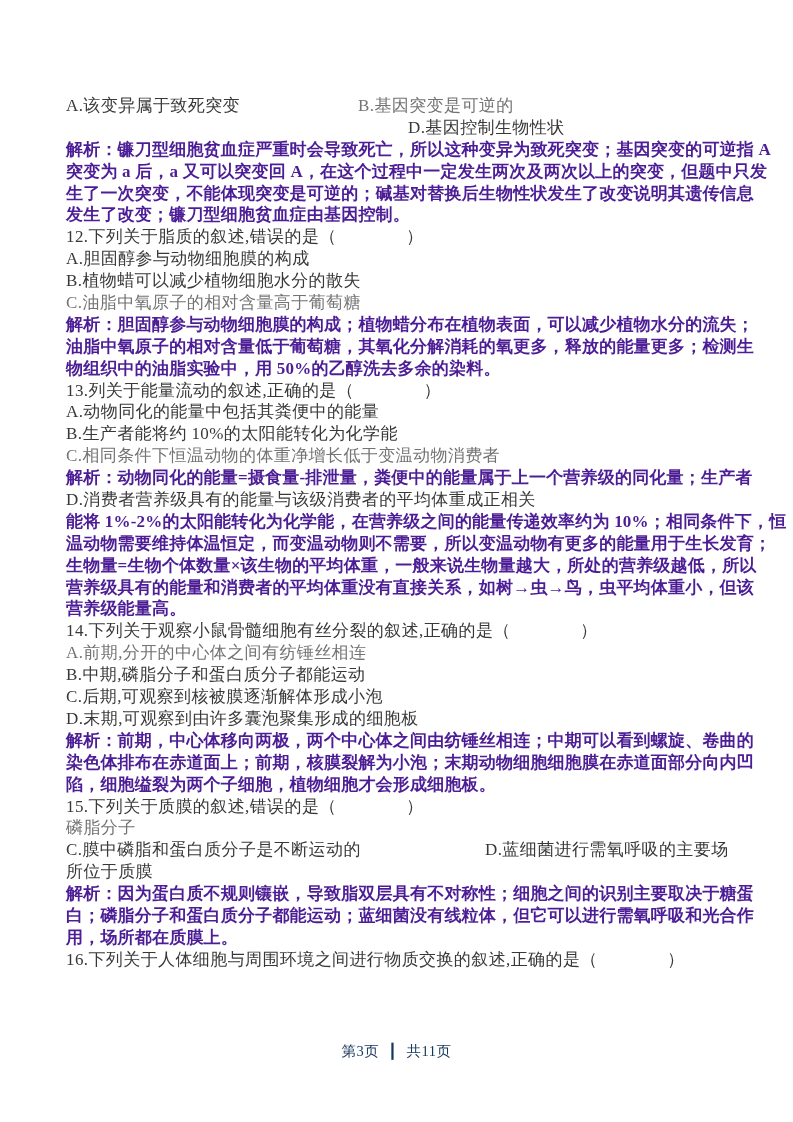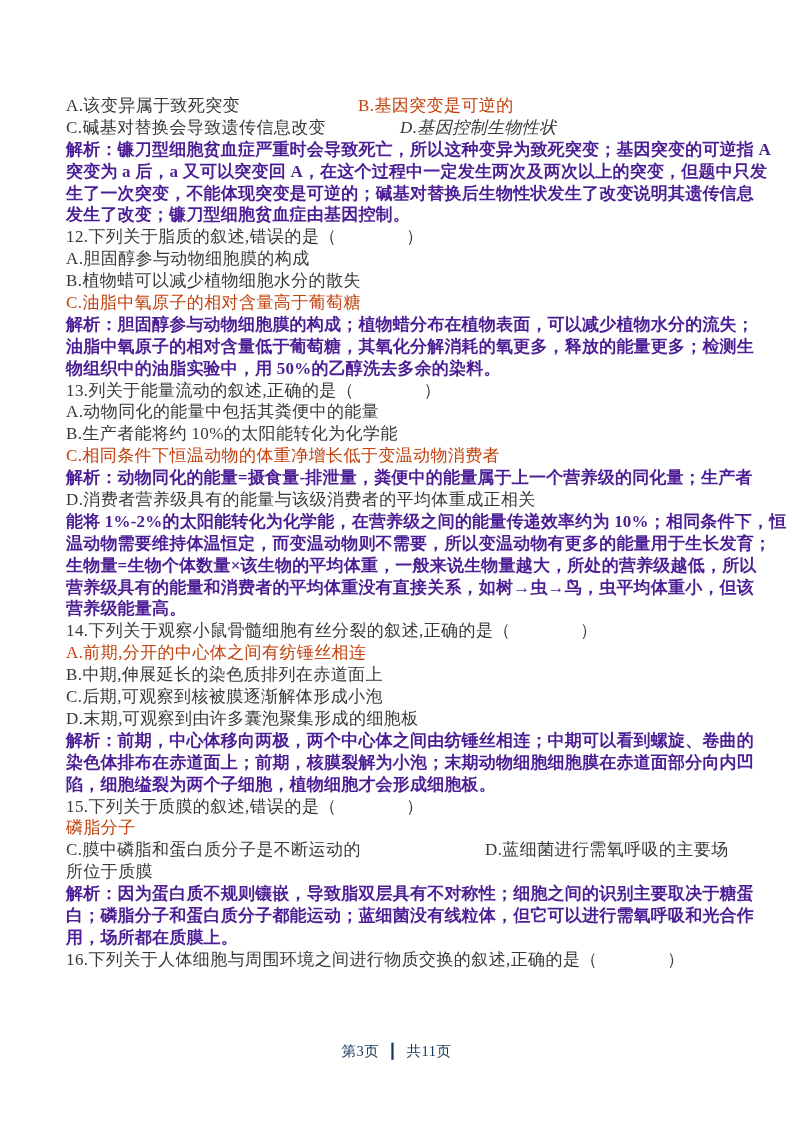--- a/index.html
+++ b/index.html
@@ -22,21 +22,21 @@
     font-size:17px;
   }
   .seg{display:inline-block;vertical-align:top;}
   .seg.abs{position:absolute;top:0;}
   .st-normal{
     color:#383838;
     font-family:"Liberation Serif","DejaVu Serif",serif;
     letter-spacing:0.4px;
   }
   .st-red{
-    color:#c2410c;
+    color:#737373;
     font-family:"Liberation Serif","DejaVu Serif",serif;
     letter-spacing:0.4px;
   }
   .st-bold{
     color:#4c1d95;
     font-weight:700;
     font-family:Liberation Serif, serif;
     letter-spacing:0.2px;
   }
   .footer{
@@ -55,21 +55,21 @@
   }
 </style>
 </head>
 <body>
 
 <div class="page">
 
   <div class="content" id="doc-content">
 
   <div class="line"><span class="seg st-normal">A.该变异属于致死突变</span><span class="seg st-red abs" style="left: 292px;">B.基因突变是可逆的</span></div>
-      <div class="line"><span class="seg st-normal">C.碱基对替换会导致遗传信息改变</span><span class="seg st-normal abs" style="left: 334px; font-style: italic;">D.基因控制生物性状</span></div>
+      <div class="line"><span class="seg st-normal abs" style="left: 342px;">D.基因控制生物性状</span></div>
       <div class="line"><span class="seg st-bold">解析：镰刀型细胞贫血症严重时会导致死亡，所以这种变异为致死突变；基因突变的可逆指 A</span></div>
       <div class="line"><span class="seg st-bold">突变为 a 后，a 又可以突变回 A，在这个过程中一定发生两次及两次以上的突变，但题中只发</span></div>
       <div class="line"><span class="seg st-bold">生了一次突变，不能体现突变是可逆的；碱基对替换后生物性状发生了改变说明其遗传信息</span></div>
       <div class="line"><span class="seg st-bold">发生了改变；镰刀型细胞贫血症由基因控制。</span></div>
       <div class="line"><span class="seg st-normal">12.下列关于脂质的叙述,错误的是（　　　　）</span></div>
       <div class="line"><span class="seg st-normal">A.胆固醇参与动物细胞膜的构成</span></div>
       <div class="line"><span class="seg st-normal">B.植物蜡可以减少植物细胞水分的散失</span></div>
       <div class="line"><span class="seg st-red">C.油脂中氧原子的相对含量高于葡萄糖</span></div>
       <div class="line"><span class="seg st-bold">解析：胆固醇参与动物细胞膜的构成；植物蜡分布在植物表面，可以减少植物水分的流失；</span></div>
       <div class="line"><span class="seg st-bold">油脂中氧原子的相对含量低于葡萄糖，其氧化分解消耗的氧更多，释放的能量更多；检测生</span></div>
@@ -80,21 +80,21 @@
       <div class="line"><span class="seg st-red">C.相同条件下恒温动物的体重净增长低于变温动物消费者</span></div>
       <div class="line"><span class="seg st-bold">解析：动物同化的能量=摄食量-排泄量，粪便中的能量属于上一个营养级的同化量；生产者</span></div>
       <div class="line"><span class="seg st-normal">D.消费者营养级具有的能量与该级消费者的平均体重成正相关</span></div>
       <div class="line"><span class="seg st-bold">能将 1%-2%的太阳能转化为化学能，在营养级之间的能量传递效率约为 10%；相同条件下，恒</span></div>
       <div class="line"><span class="seg st-bold">温动物需要维持体温恒定，而变温动物则不需要，所以变温动物有更多的能量用于生长发育；</span></div>
       <div class="line"><span class="seg st-bold">生物量=生物个体数量×该生物的平均体重，一般来说生物量越大，所处的营养级越低，所以</span></div>
       <div class="line"><span class="seg st-bold">营养级具有的能量和消费者的平均体重没有直接关系，如树→虫→鸟，虫平均体重小，但该</span></div>
       <div class="line"><span class="seg st-bold">营养级能量高。</span></div>
       <div class="line"><span class="seg st-normal">14.下列关于观察小鼠骨髓细胞有丝分裂的叙述,正确的是（　　　　）</span></div>
       <div class="line"><span class="seg st-red">A.前期,分开的中心体之间有纺锤丝相连</span></div>
-      <div class="line"><span class="seg st-normal">B.中期,伸展延长的染色质排列在赤道面上</span></div>
+      <div class="line"><span class="seg st-normal">B.中期,磷脂分子和蛋白质分子都能运动</span></div>
       <div class="line"><span class="seg st-normal">C.后期,可观察到核被膜逐渐解体形成小泡</span></div>
       <div class="line"><span class="seg st-normal">D.末期,可观察到由许多囊泡聚集形成的细胞板</span></div>
       <div class="line"><span class="seg st-bold">解析：前期，中心体移向两极，两个中心体之间由纺锤丝相连；中期可以看到螺旋、卷曲的</span></div>
       <div class="line"><span class="seg st-bold">染色体排布在赤道面上；前期，核膜裂解为小泡；末期动物细胞细胞膜在赤道面部分向内凹</span></div>
       <div class="line"><span class="seg st-bold">陷，细胞缢裂为两个子细胞，植物细胞才会形成细胞板。</span></div>
       <div class="line"><span class="seg st-normal">15.下列关于质膜的叙述,错误的是（　　　　）</span></div>
       <div class="line"><span class="seg st-red">磷脂分子</span></div>
       <div class="line"><span class="seg st-normal">C.膜中磷脂和蛋白质分子是不断运动的</span><span class="seg st-normal abs" style="left: 419px;">D.蓝细菌进行需氧呼吸的主要场</span></div>
       <div class="line"><span class="seg st-normal">所位于质膜</span></div>
       <div class="line"><span class="seg st-bold">解析：因为蛋白质不规则镶嵌，导致脂双层具有不对称性；细胞之间的识别主要取决于糖蛋</span></div>

